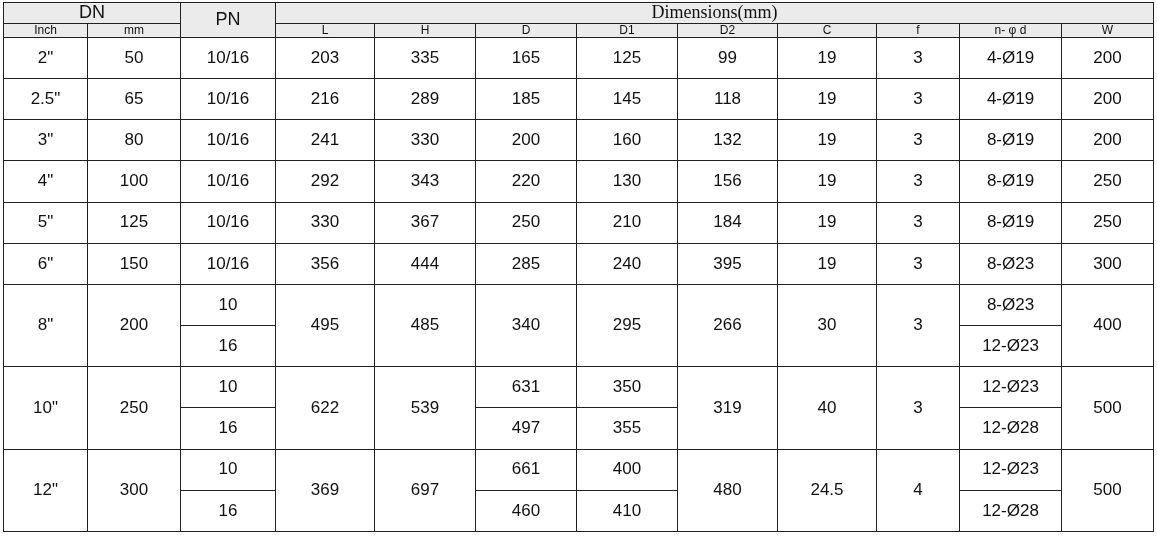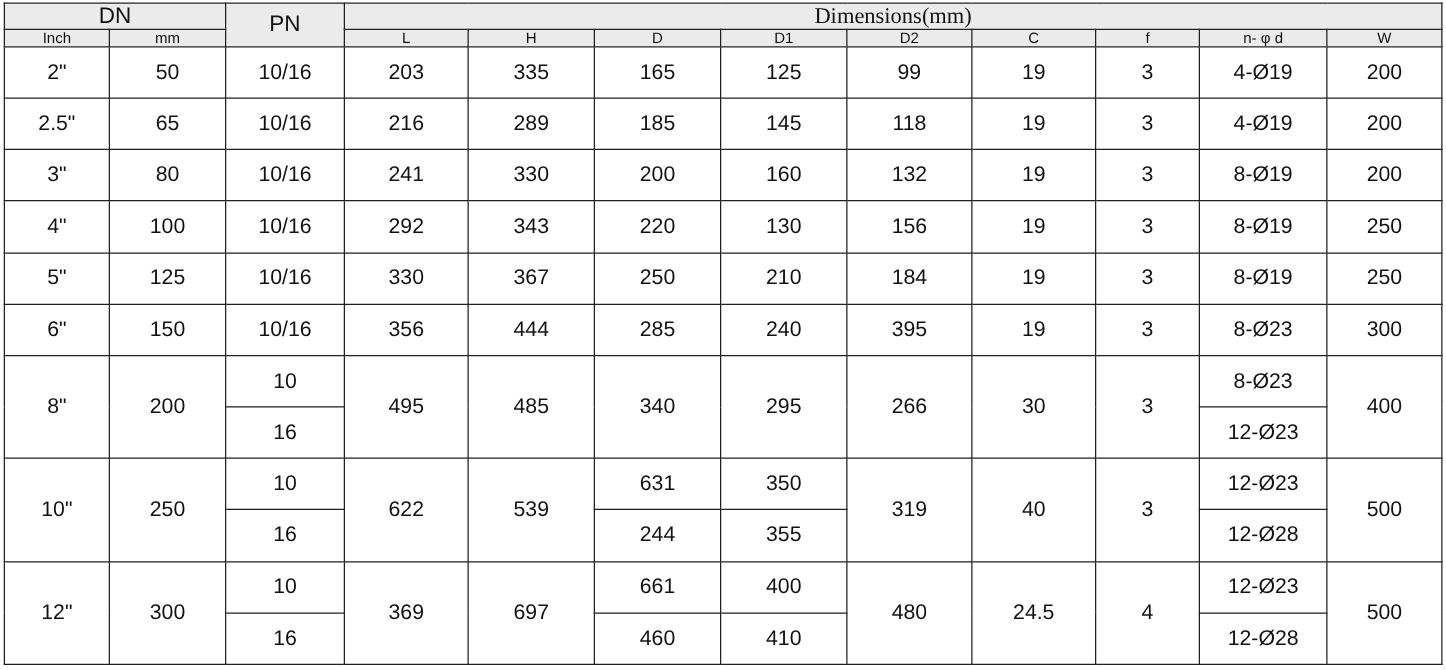--- a/index.html
+++ b/index.html
@@ -219,21 +219,21 @@
         <td>631</td>
         <td>350</td>
         <td rowspan="2">319</td>
         <td rowspan="2">40</td>
         <td rowspan="2">3</td>
         <td>12-Ø23</td>
         <td rowspan="2">500</td>
       </tr>
       <tr>
         <td>16</td>
-        <td>244</td>
+        <td>497</td>
         <td>355</td>
         <td>12-Ø28</td>
       </tr>
 
       <tr>
         <td rowspan="2">12"</td>
         <td rowspan="2">300</td>
         <td>10</td>
         <td rowspan="2">369</td>
         <td rowspan="2">697</td>

